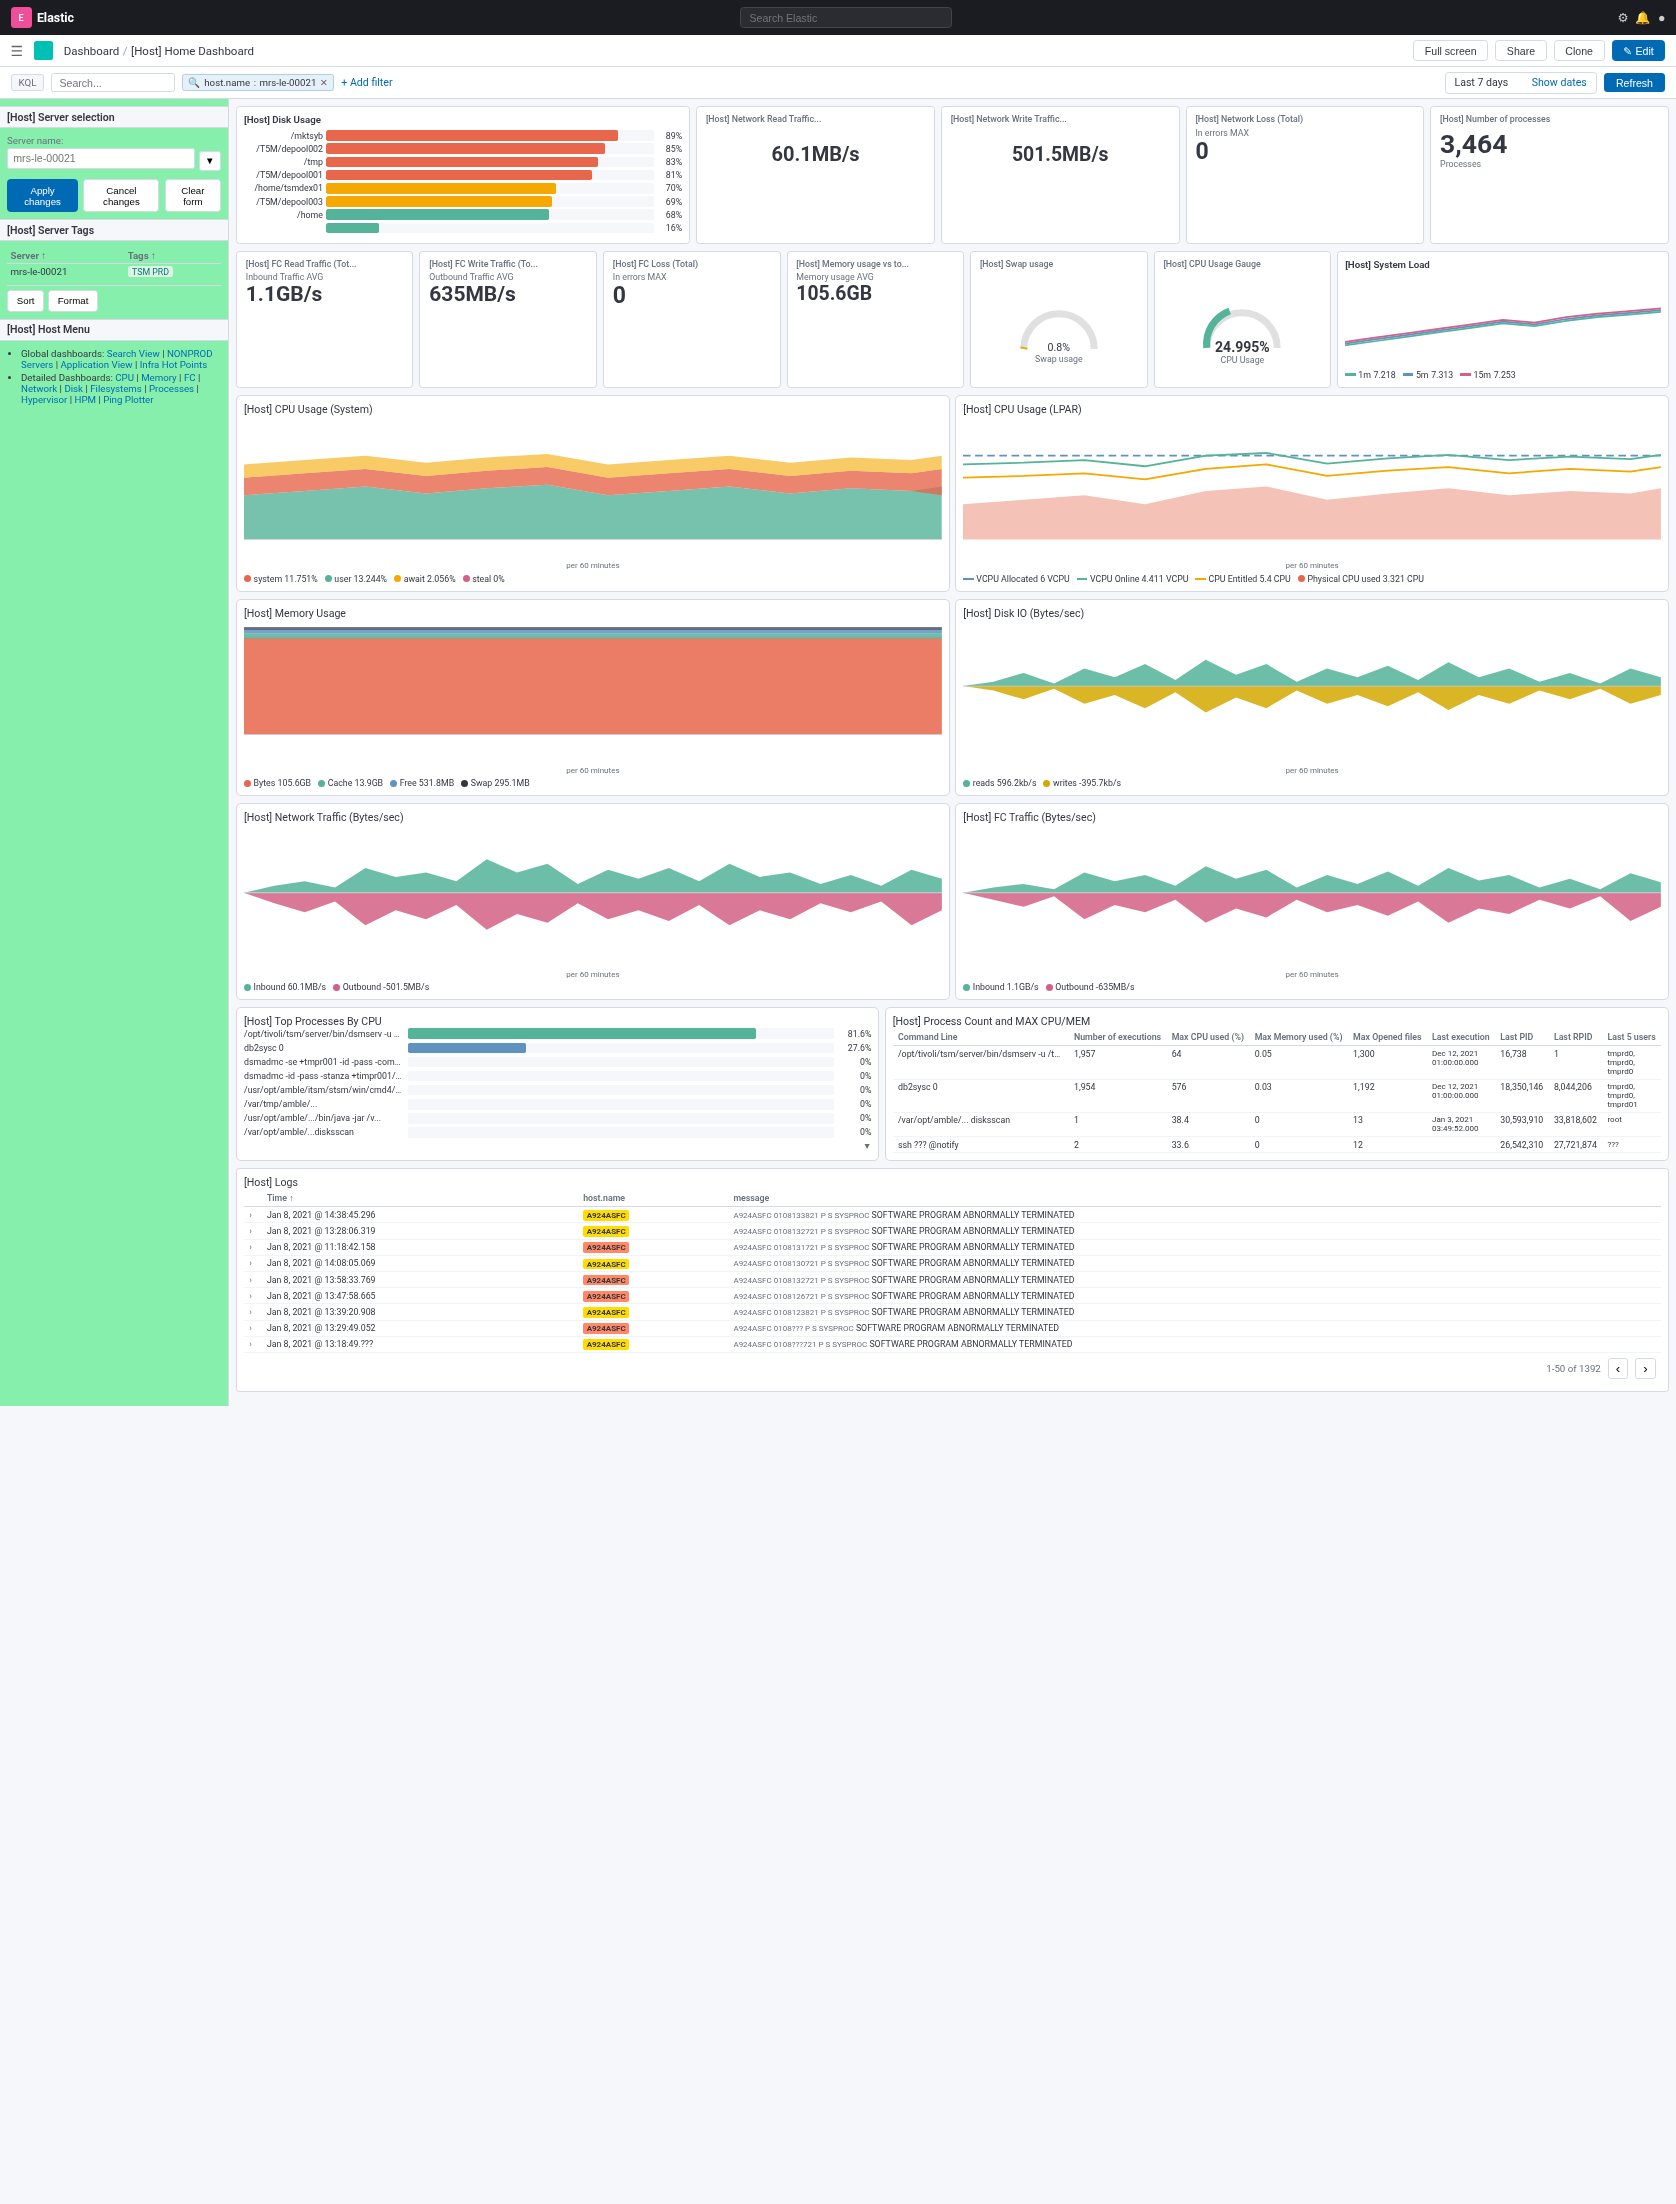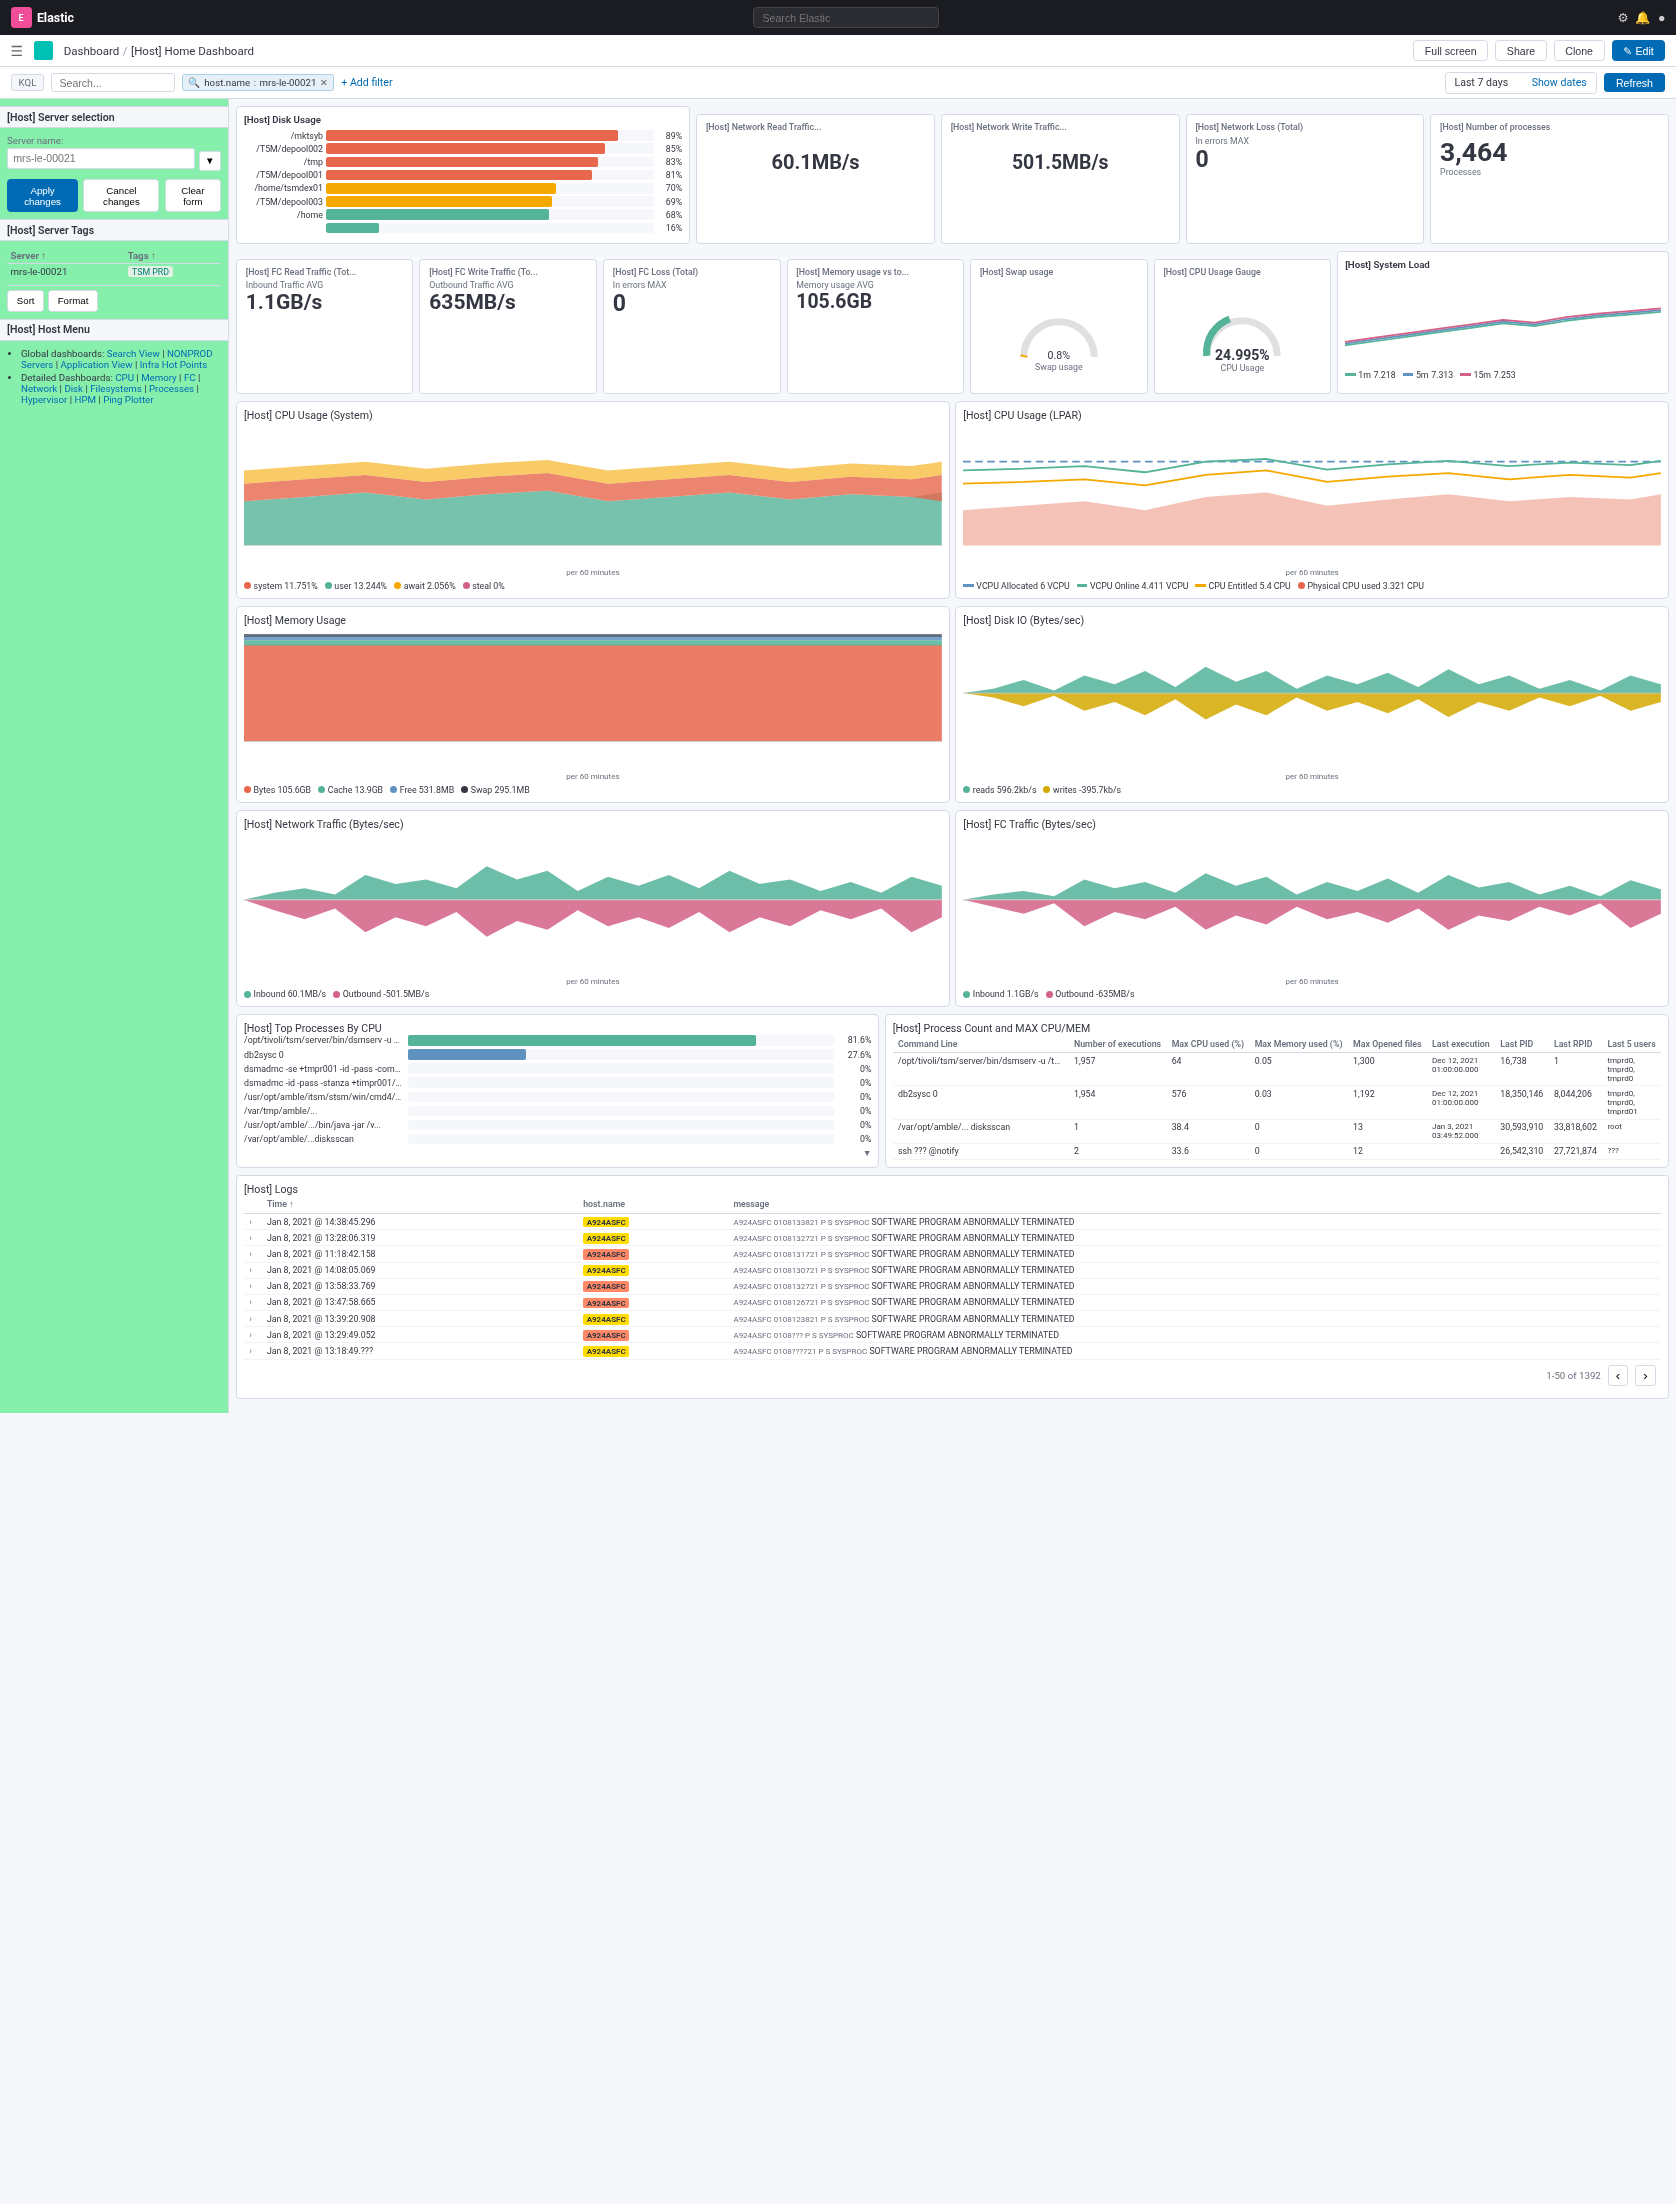--- a/index.html
+++ b/index.html
@@ -3,21 +3,21 @@
   <meta charset="utf-8">
   <style>
     * { box-sizing: border-box; margin: 0; padding: 0; }
     body { font-family: -apple-system, BlinkMacSystemFont, 'Segoe UI', Roboto, sans-serif; font-size: 10.6px; background: #f5f7fa; color: #343741; }
 
     
     .top-nav { background: #1a1c21; display: flex; align-items: center; padding: 0 10.6px; height: 35px; gap: 7px; }
     .top-nav .logo { color: #fff; font-size: 12.4px; font-weight: bold; display: flex; align-items: center; gap: 5.3px; }
     .top-nav .logo-icon { width: 21px; height: 21px; background: #f04e98; border-radius: 3.5px; display: flex; align-items: center; justify-content: center; color: white; font-size: 8.8px; font-weight: bold; }
     .search-bar { flex: 1; display: flex; justify-content: center; }
-    .search-bar input { width: 186px; background: #2a2c32; border: 0.9px solid #444; color: #ccc; padding: 3.5px 8.8px; border-radius: 3.5px; font-size: 10.6px; }
+    .search-bar input { width: 212px; background: #2a2c32; border: 0.9px solid #444; color: #ccc; padding: 3.5px 8.8px; border-radius: 3.5px; font-size: 10.6px; }
     .top-nav-right { display: flex; align-items: center; gap: 7px; margin-left: auto; }
     .nav-icon { color: #ccc; font-size: 12.4px; cursor: pointer; }
 
     
     .sec-nav { background: #fff; border-bottom: 0.9px solid #d3dae6; display: flex; align-items: center; padding: 0 10.6px; height: 32px; gap: 10.6px; }
     .sec-nav .menu-icon { font-size: 14px; color: #666; cursor: pointer; }
     .sec-nav .app-icon { width: 19.4px; height: 19.4px; background: #00bfb3; border-radius: 2.6px; display: flex; align-items: center; justify-content: center; }
     .breadcrumb { display: flex; align-items: center; gap: 3.5px; font-size: 11.5px; color: #343741; }
     .breadcrumb .sep { color: #98a2b3; }
     .sec-nav-right { margin-left: auto; display: flex; align-items: center; gap: 7px; }
@@ -52,21 +52,21 @@
     .menu-section { margin-top: 7px; }
     .menu-section ul { list-style: disc; padding-left: 14px; }
     .menu-section li { margin-bottom: 2.6px; font-size: 9.7px; }
     .menu-section a { color: #006bb4; text-decoration: none; }
 
     
     .content { flex: 1; padding: 7px; overflow: auto; }
 
     
     .cards-row { display: flex; gap: 6px; margin-bottom: 7px; flex-wrap: wrap; justify-content: flex-end; }
-    .metric-card { background: #fff; border: 0.9px solid #d3dae6; border-radius: 3.5px; padding: 7px 8.8px; flex: 1; min-width: 106px; margin-top: 8px; }
+    .metric-card { background: #fff; border: 0.9px solid #d3dae6; border-radius: 3.5px; padding: 7px 8.8px; flex: 1; min-width: 106px; }
     .metric-card .card-title { font-size: 8.8px; color: #69707d; margin-bottom: 3.5px; font-weight: 500; }
     .metric-card .card-value { font-size: 21px; font-weight: 700; color: #343741; }
     .metric-card .card-sub { font-size: 8.8px; color: #69707d; }
 
     
     .chart-row { display: flex; gap: 5.3px; margin-bottom: 7px; }
     .chart-panel { background: #fff; border: 0.9px solid #d3dae6; border-radius: 3.5px; padding: 7px; flex: 1; }
     .chart-panel .panel-header { font-size: 9.7px; font-weight: 600; color: #343741; margin-bottom: 5.3px; }
 
     

